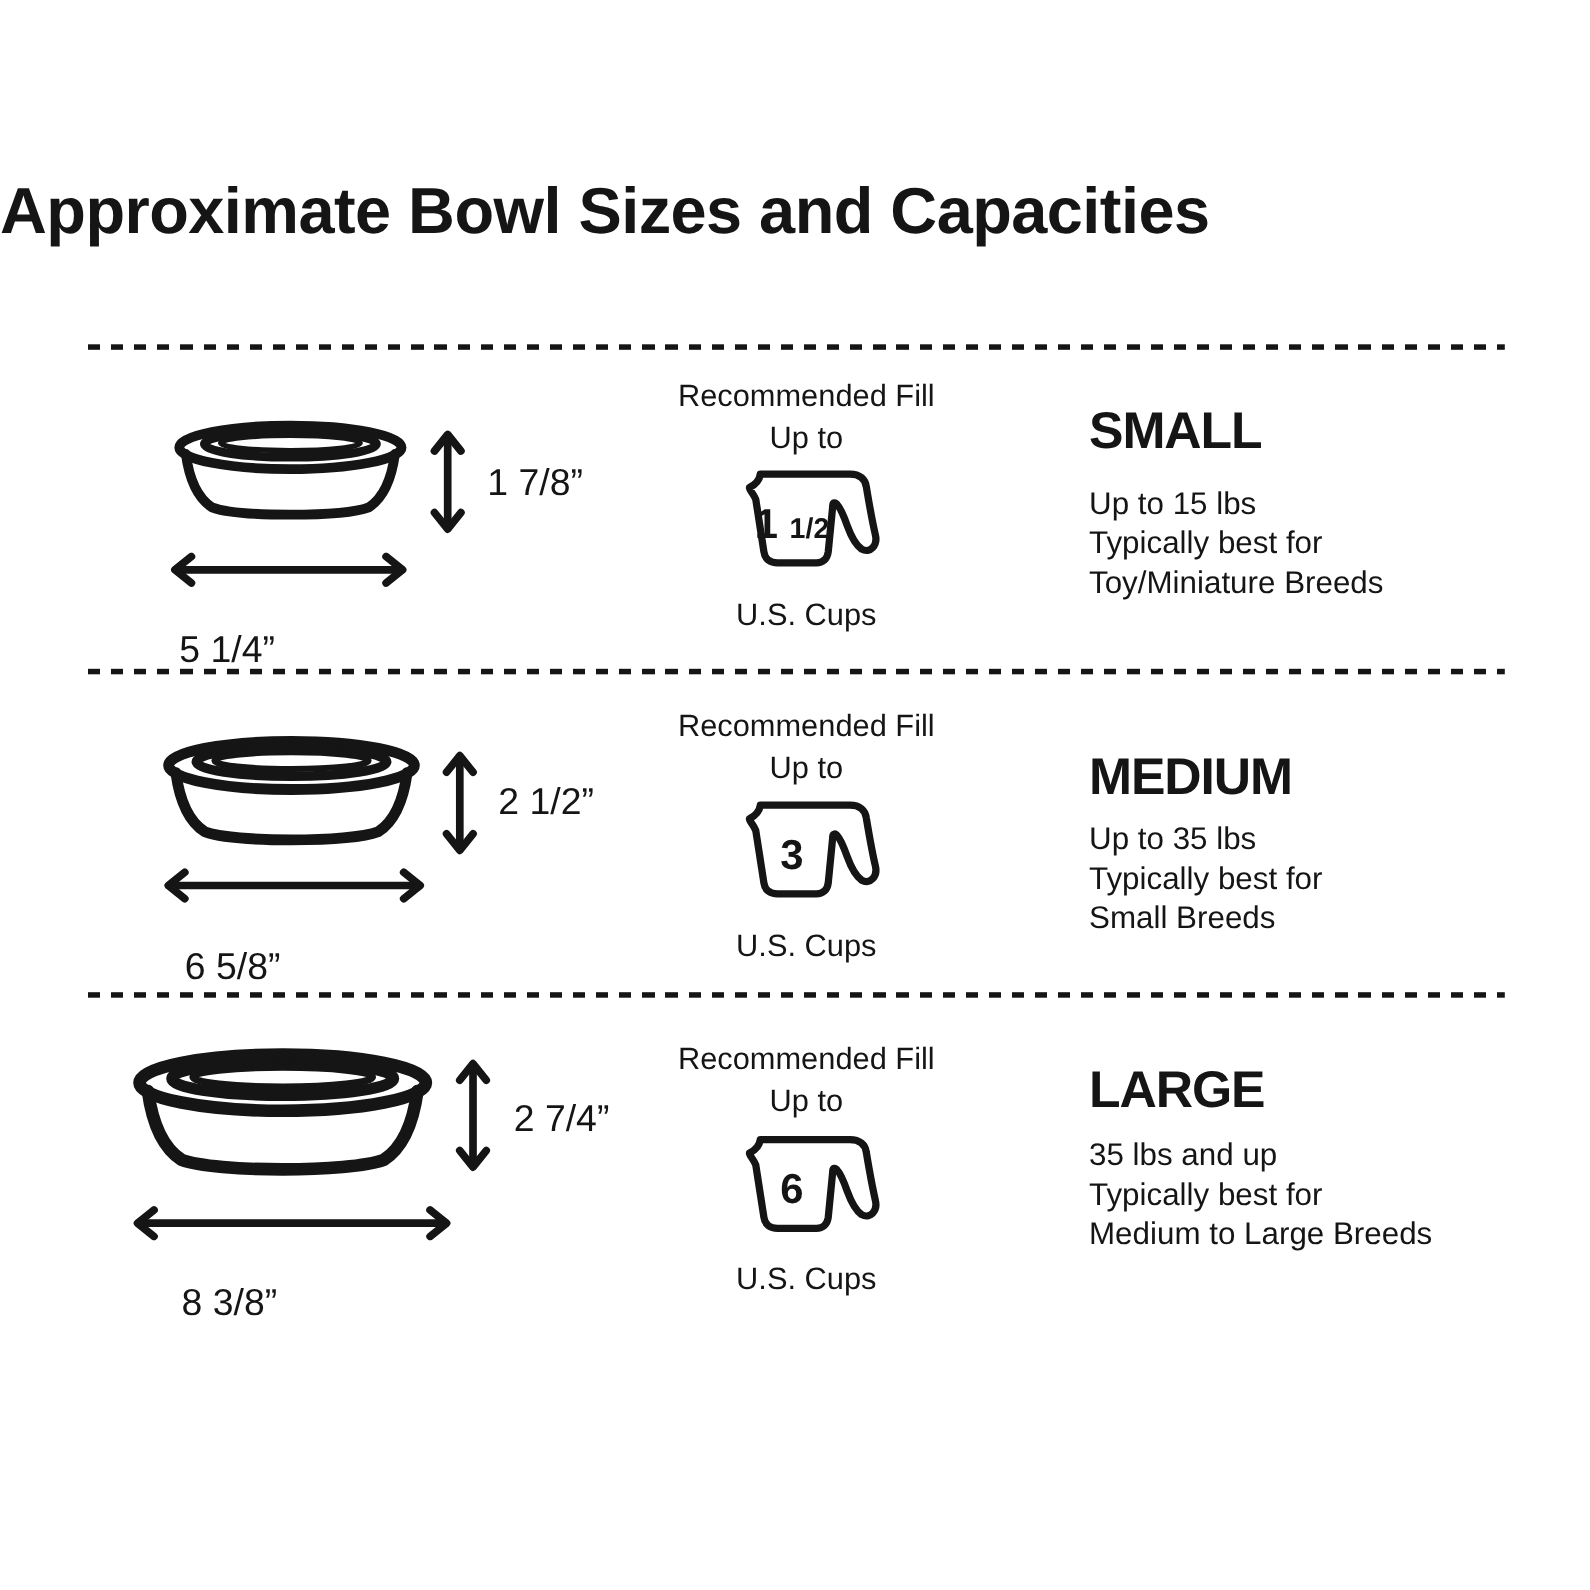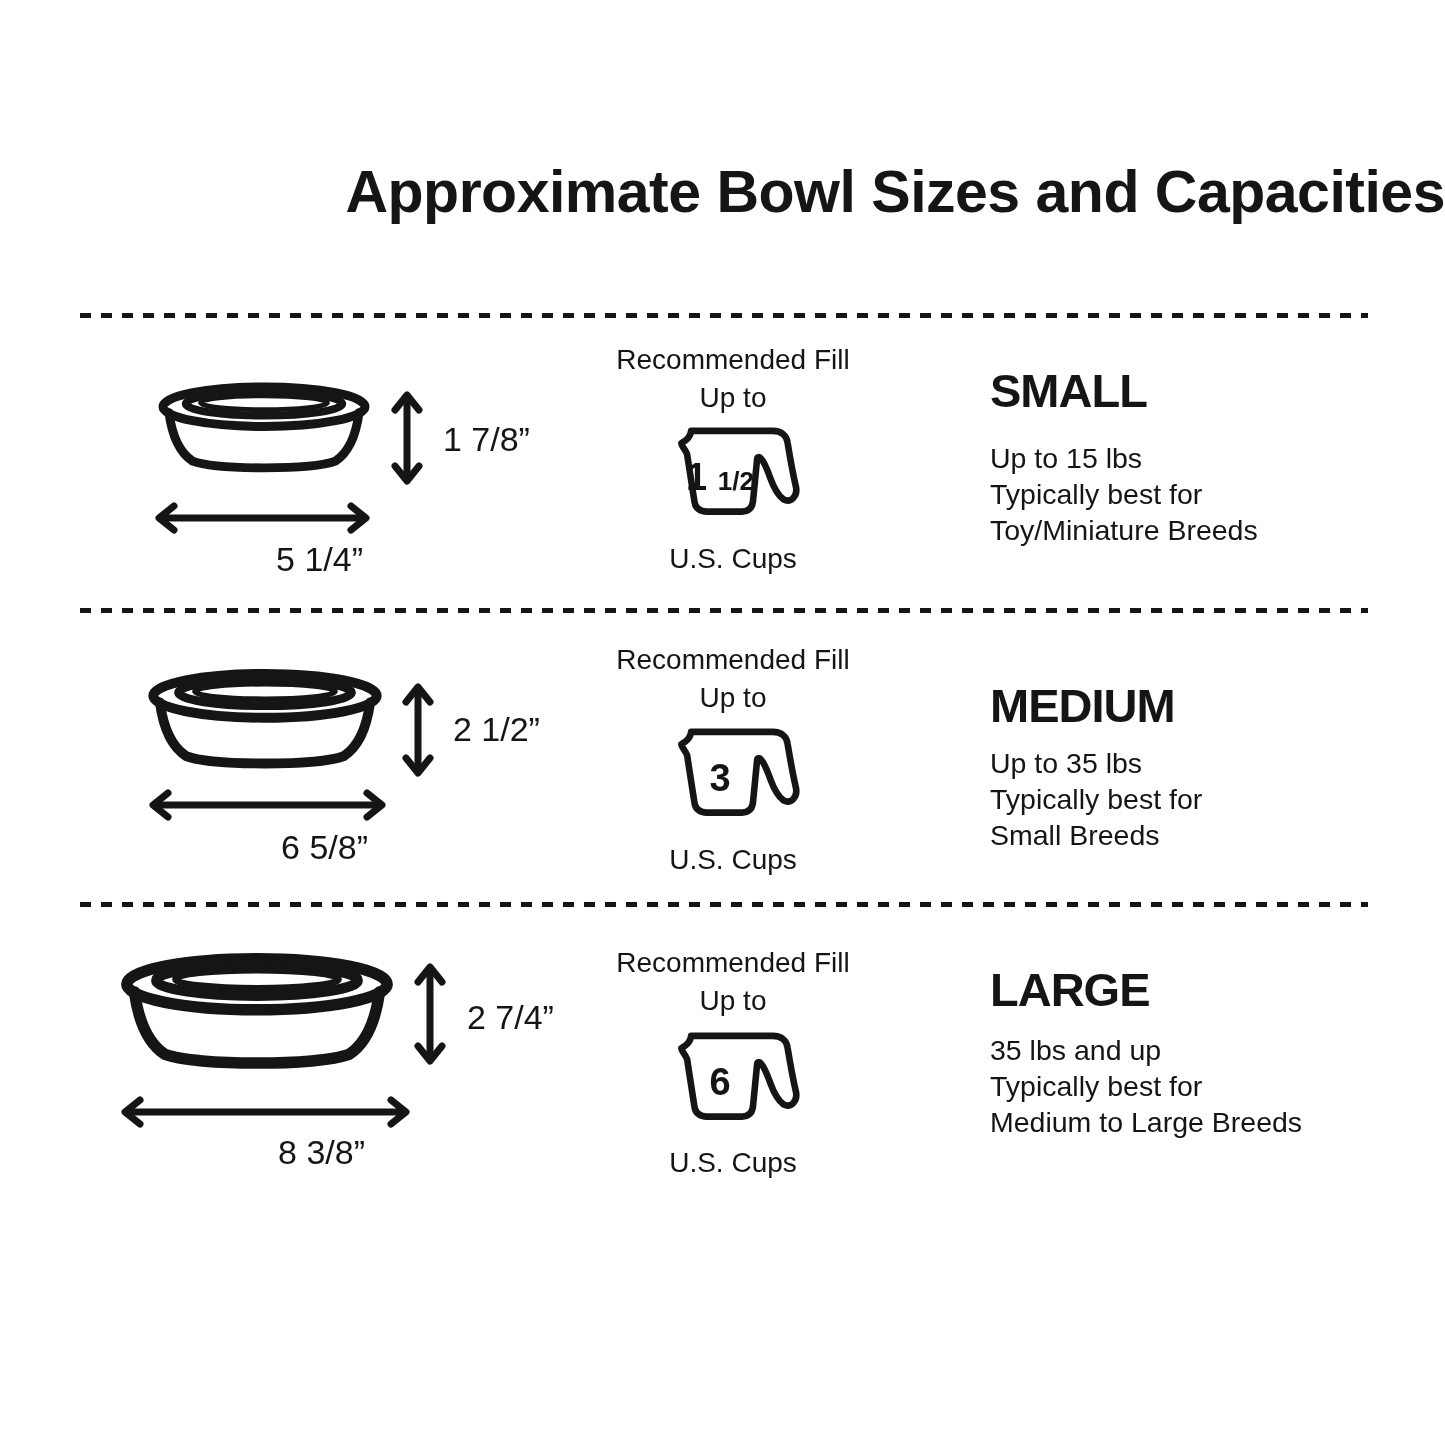--- a/index.html
+++ b/index.html
@@ -2,30 +2,30 @@
 <html><head>
 <meta charset="utf-8">
 <style>
   html,body{margin:0;padding:0;}
   body{
     width:1445px;height:1445px;position:relative;background:#ffffff;
     font-family:"Liberation Sans", sans-serif;color:#151515;overflow:hidden;
   }
   .abs{position:absolute;}
   .page-title{
-    left:0;top:158px;width:1445px;text-align:right;
+    left:0;top:158px;width:1445px;text-align:left;
     font-size:59px;font-weight:700;letter-spacing:-0.5px;
   }
   .divider{
     left:80px;width:1288px;height:5px;
     background:repeating-linear-gradient(90deg,#151515 0 11px,transparent 11px 21px);
   }
   .caption{font-size:28px;text-align:center;width:300px;left:583px;}
   .dim-label{font-size:34px;white-space:nowrap;}
-  .dim-label.center{text-align:right;width:200px;}
+  .dim-label.center{text-align:left;width:200px;margin-top:32px;}
   .size-heading{font-size:47px;font-weight:800;letter-spacing:-1px;white-space:nowrap;}
   .desc{font-size:28.5px;line-height:36px;white-space:nowrap;}
   .cup-number{
     width:108px;text-align:center;font-weight:800;font-size:38px;line-height:56px;
     white-space:nowrap;
   }
   .cup-fraction{font-size:26px;font-weight:800;}
   svg{display:block;}
 </style>
 </head>

